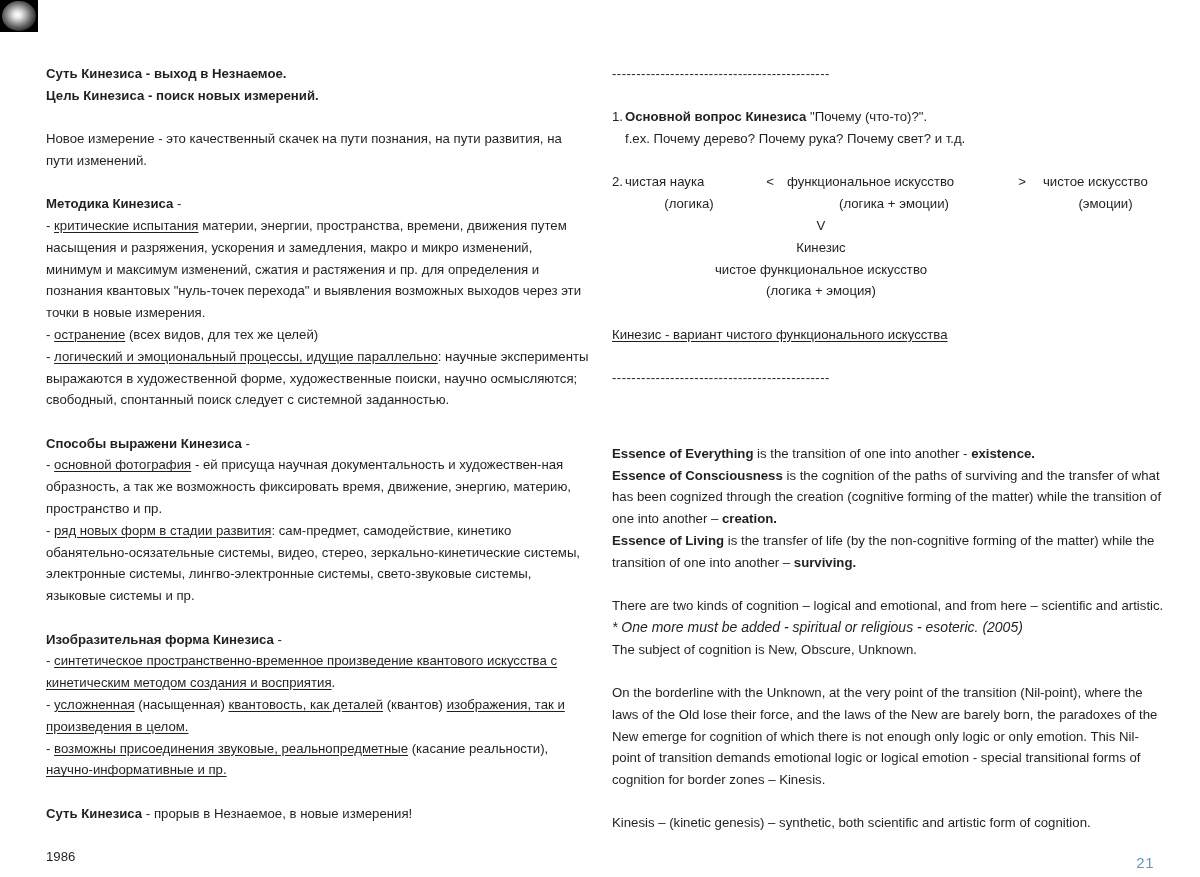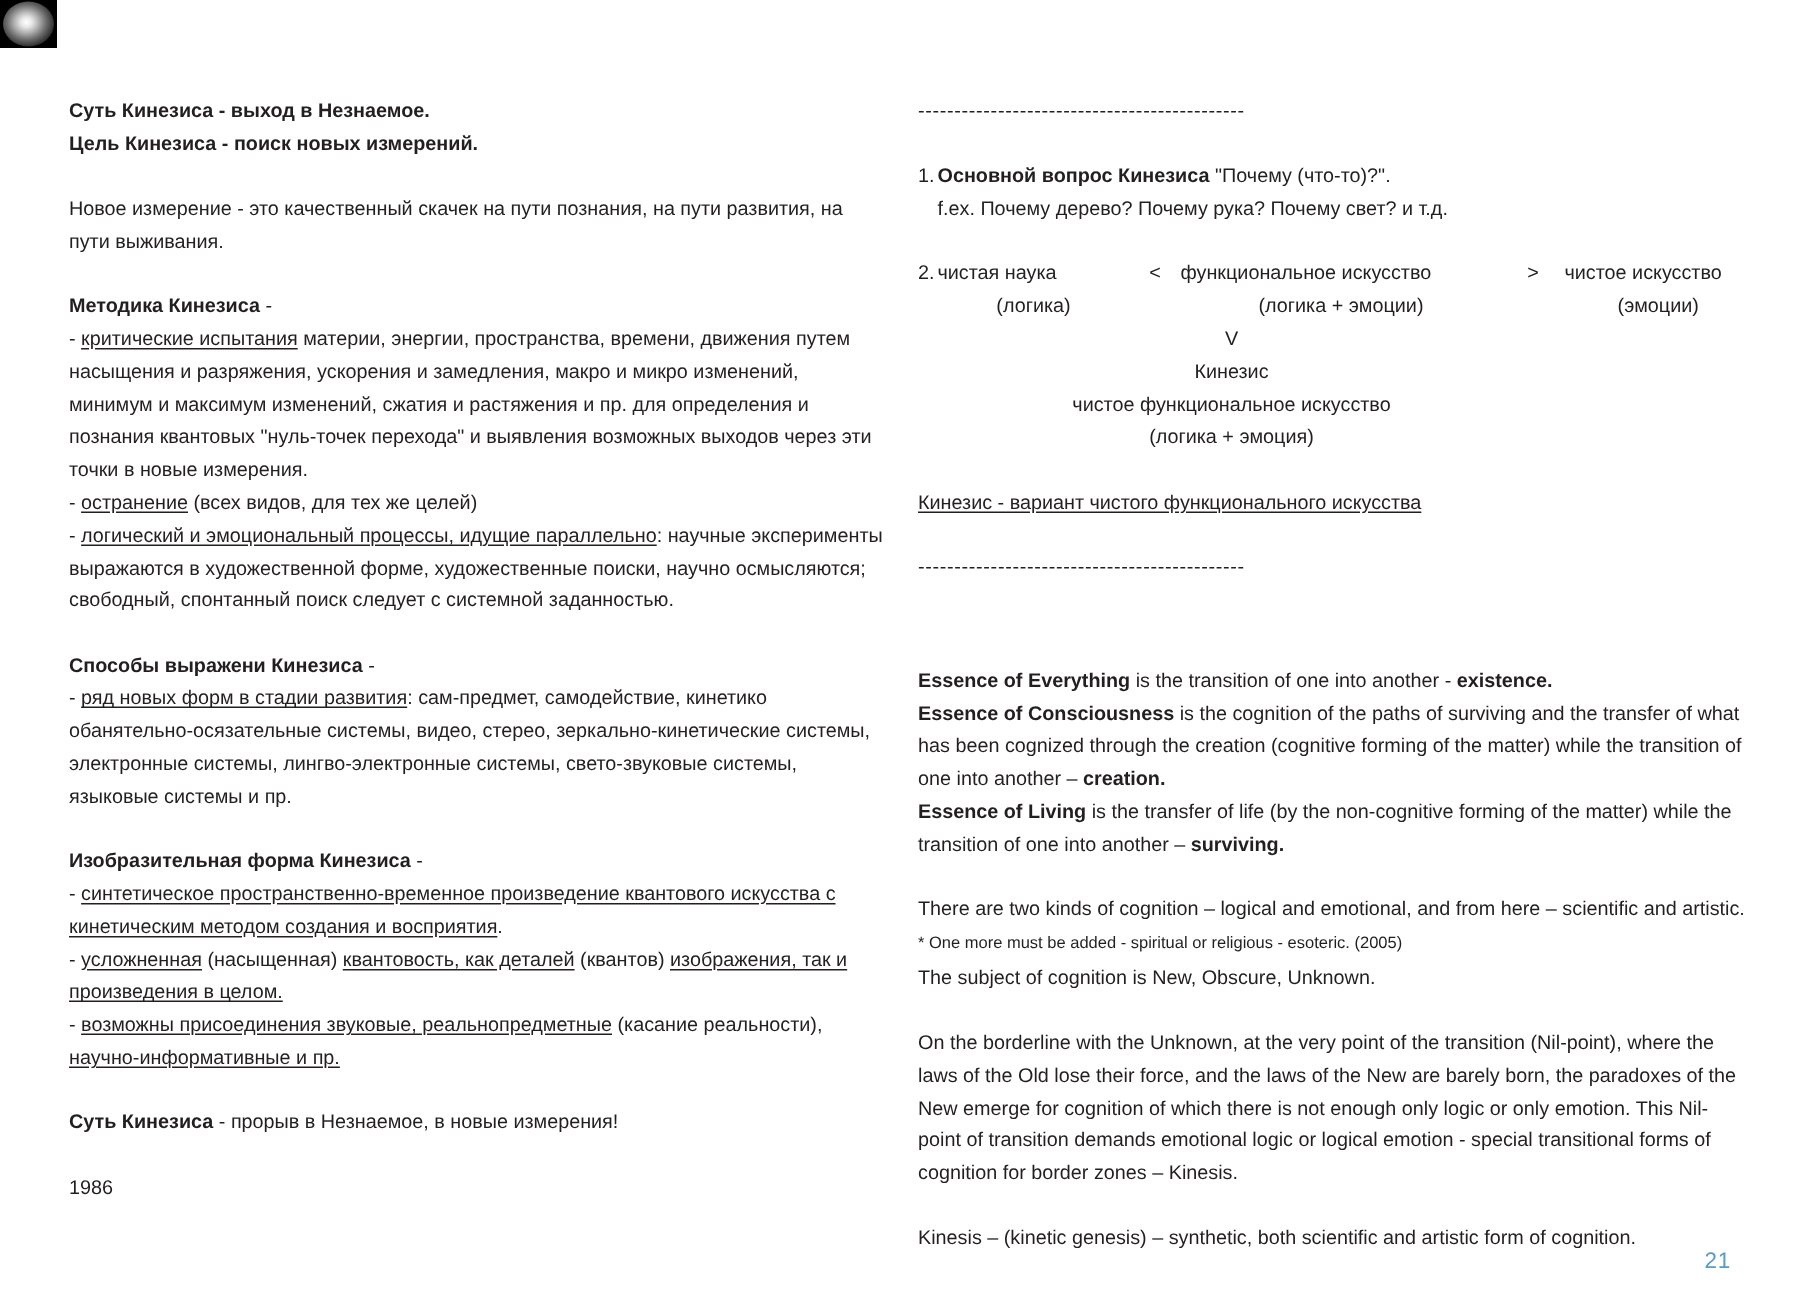--- a/index.html
+++ b/index.html
@@ -50,21 +50,22 @@
   .col-left  { left: 46px;  width: 545px; }
   .col-right { left: 612px; width: 552px; }
 
   p { margin: 0; }
   .gap { height: 21.5px; }
   .gap-sm { height: 11px; }
 
   b, .b { font-weight: bold; }
   .u { text-decoration: underline; text-underline-offset: 2px; margin-top: 15px; }
   .note {
-    font-size: 11px;
+    font-style: italic;
+    font-size: 14px;
   }
 
   
   .dashline {
     font-family: "Liberation Sans", sans-serif;
     font-size: 13.2px;
     line-height: 21.8px;
     letter-spacing: 0.45px;
     white-space: nowrap;
     color: #231f20;
@@ -94,21 +95,21 @@
   .sub-b  { flex: 0 0 214px; text-align: center; }
   .sub-sp2{ flex: 0 0 42px; }
   .sub-c  { flex: 0 0 125px; text-align: center; }
 
   .centered { text-align: center; width: 392px; margin-left: 13px; }
 
   
   .page-number {
     position: absolute;
     right: 46px;
-    bottom: 28px;
+    bottom: 6px;
     font-size: 15px;
     color: #5b9bc4;
     letter-spacing: 0.5px;
   }
   .year { margin-top: 0; }
 </style>
 </head>
 <body>
 
 <div class="logo-mark">
@@ -119,36 +120,37 @@
 
   <p>
     <b>Суть Кинезиса - выход в Незнаемое.</b>
   </p>
   <p>
     <b>Цель Кинезиса - поиск новых измерений.</b>
   </p>
 
   <div class="gap"></div>
 
-  <p>Новое измерение - это качественный скачек на пути познания, на пути развития, на пути выживания.</p>
+  <p>Новое измерение - это качественный скачек на пути познания, на пути развития, на пути изменений.</p>
 
   <div class="gap"></div>
 
   <p>
     <b>Методика Кинезиса</b><span> -</span>
   </p>
   <p>- <span class="u">критические испытания</span><span> материи, энергии, пространства, времени, движения путем насыщения и разряжения, ускорения и замедления, макро и микро изменений, минимум и максимум изменений, сжатия и растяжения и пр. для определения и познания квантовых "нуль-точек перехода" и выявления возможных выходов через эти точки в новые измерения.</span></p>
   <p>- <span class="u">остранение</span><span> (всех видов, для тех же целей)</span></p>
   <p>- <span class="u">логический и эмоциональный процессы, идущие параллельно</span><span>: научные эксперименты выражаются в художественной форме, художественные поиски, научно осмысляются; свободный, спонтанный поиск следует с системной заданностью.</span></p>
 
   <div class="gap"></div>
 
   <p>
     <b>Способы выражени Кинезиса</b><span> -</span>
   </p>
+  <p>- <span class="u">основной фотография</span><span> - ей присуща научная документальность и художествен-ная образность, а так же возможность фиксировать время, движение, энергию, материю, пространство и пр.</span></p>
   <p>- <span class="u">ряд новых форм в стадии развития</span><span>: сам-предмет, самодействие, кинетико обанятельно-осязательные системы, видео, стерео, зеркально-кинетические системы, электронные системы, лингво-электронные системы, свето-звуковые системы, языковые системы и пр.</span></p>
 
   <div class="gap"></div>
 
   <p>
     <b>Изобразительная форма Кинезиса</b><span> -</span>
   </p>
   <p>- <span class="u">синтетическое пространственно-временное произведение квантового искусства с кинетическим методом создания и восприятия</span><span>.</span></p>
   <p>- <span class="u">усложненная</span><span> (насыщенная) </span><span class="u">квантовость, как деталей</span><span> (квантов) </span><span class="u">изображения, так и произведения в целом.</span></p>
   <p>- <span class="u">возможны присоединения звуковые, реальнопредметные</span><span> (касание реальности), </span><span class="u">научно-информативные и пр.</span></p>

